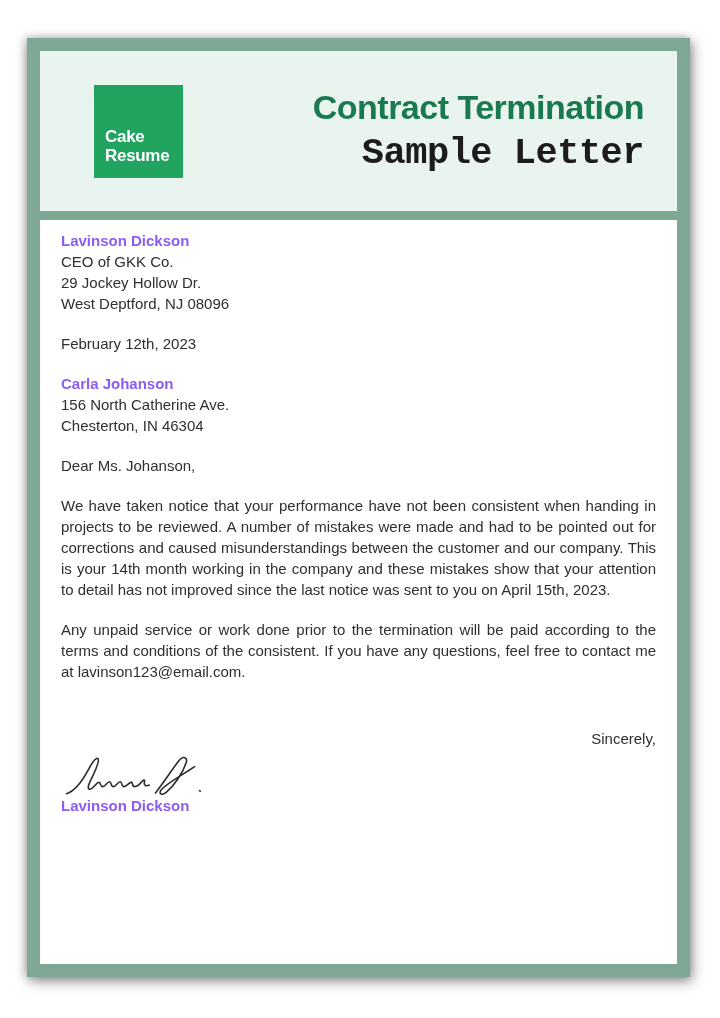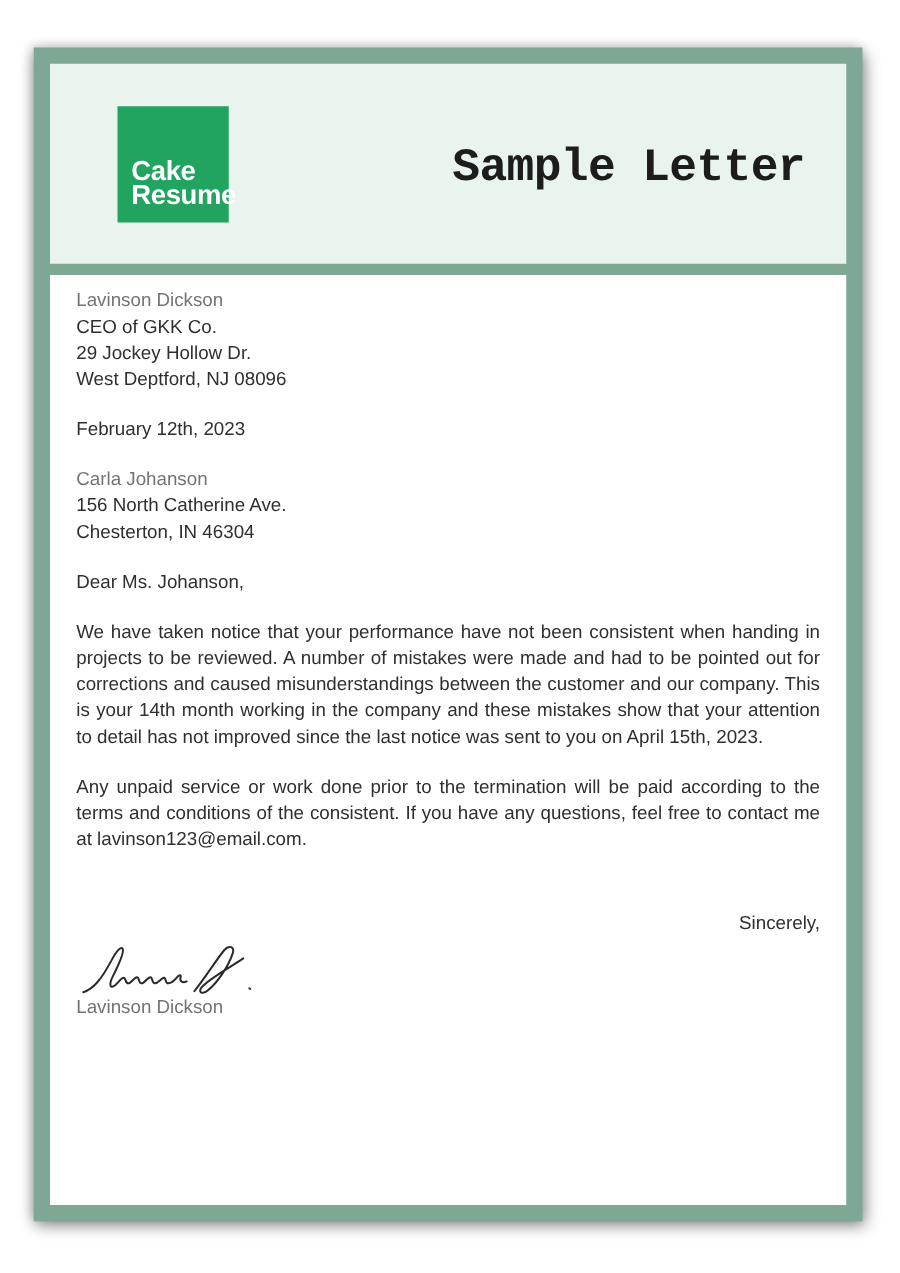--- a/index.html
+++ b/index.html
@@ -36,21 +36,21 @@
     width:89px;height:93px;
     background:var(--logo_green, #21a45f);
     display:flex;
     align-items:flex-end;
     box-sizing:border-box;
     padding:0 6px 13px 11px;
   }
   .logo-text{
     color:#ffffff;
     font-weight:bold;
-    font-size:22px;
+    font-size:17px;
     line-height:19px;
     letter-spacing:-0.3px;
   }
   .titles{ text-align:right; }
   .title1{
     color:var(--title_green, #1a7a4f);
     font-size:34px;
     font-weight:bold;
     letter-spacing:-0.5px;
     line-height:36px;
@@ -68,21 +68,21 @@
     flex:1 1 auto;
     background:#ffffff;
     box-sizing:border-box;
     padding:10px 21px 12px 21px;
     font-size:15px;
     line-height:21px;
     color:#2f2f2f;
   }
   .block{ margin-top:19px; }
   .block.first{ margin-top:0; }
-  .bold{ font-weight:normal; color:#737373; }
+  .bold{ font-weight:bold; color:#8b5cf6; }
   p.para{
     margin:19px 0 0 0;
     text-align:justify;
   }
   .closing{ margin-top:46px;text-align:right; }
   .signature{
     display:block;
     margin:3px 0 0 -3px;
     height:48px;
   }
@@ -101,20 +101,21 @@
 <div class="card">
 
   <div class="header">
     <div class="logo">
       <div class="logo-text">
         <div>Cake</div>
         <div>Resume</div>
       </div>
     </div>
     <div class="titles">
+      <div class="title1">Contract Termination</div>
       <div class="title2">Sample Letter</div>
     </div>
   </div>
 
   <div class="letter">
 
     <div class="block first">
       <div class="bold">Lavinson Dickson</div>
       <div>CEO of GKK Co.</div>
       <div>29 Jockey Hollow Dr.</div>

